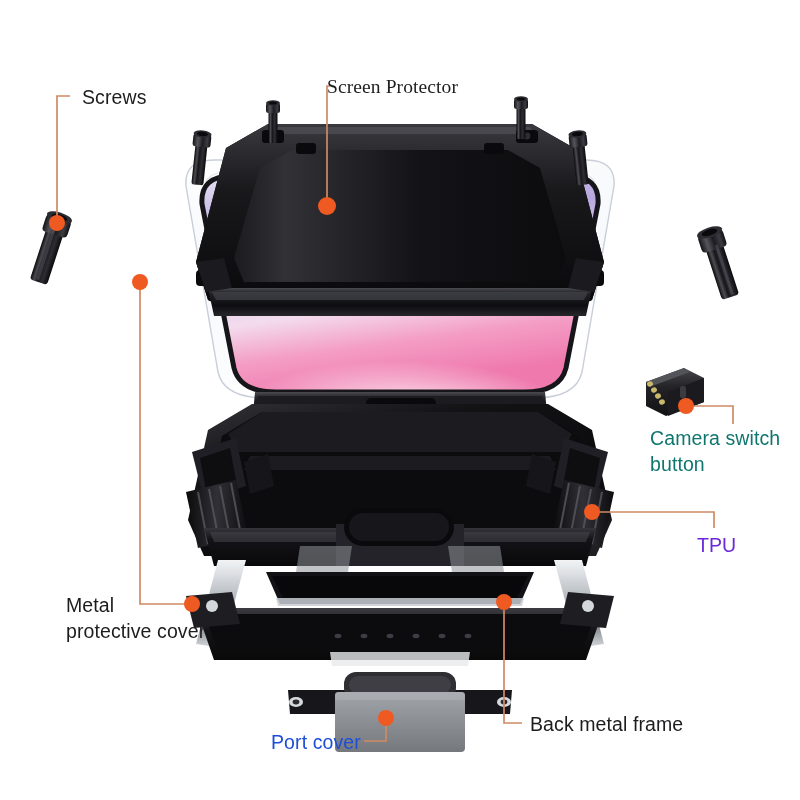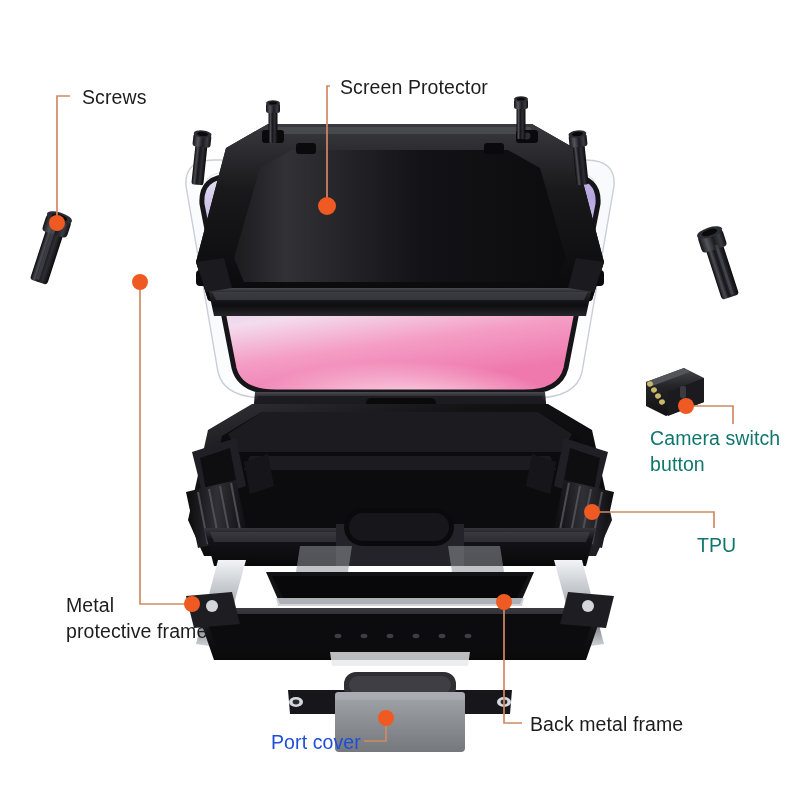--- a/index.html
+++ b/index.html
@@ -358,23 +358,23 @@
         <circle cx="686" cy="406" r="8" fill="#ef5a22"></circle>
         <circle cx="592" cy="512" r="8" fill="#ef5a22"></circle>
         <circle cx="192" cy="604" r="8" fill="#ef5a22"></circle>
         <circle cx="504" cy="602" r="8" fill="#ef5a22"></circle>
         <circle cx="386" cy="718" r="8" fill="#ef5a22"></circle>
       </g>
   </svg>
 
   <div id="labels">
       <div class="label" style="left: 82px; top: 84px; color: rgb(29, 29, 31);">Screws</div>
-      <div class="label" style="left: 340px; top: 74px; color: rgb(29, 29, 31);">Screen Protector</div>
+      <div class="label" style="left: 327px; top: 74px; color: rgb(29, 29, 31); font-family: Liberation Serif, serif;">Screen Protector</div>
       <div class="label" style="left: 650px; top: 425px; color: #0f766e;">Camera switch
 button</div>
-      <div class="label" style="left: 697px; top: 532px; color: #0f766e;">TPU</div>
+      <div class="label" style="left: 697px; top: 532px; color: #6d28d9;">TPU</div>
       <div class="label" style="left: 66px; top: 592px; color: rgb(29, 29, 31);">Metal
-protective frame</div>
+protective cover</div>
       <div class="label" style="left: 530px; top: 711px; color: rgb(29, 29, 31); text-align: right;">Back metal frame</div>
       <div class="label" style="left: 271px; top: 729px; color: #1d4ed8;">Port cover</div>
     </div>
 
 </div>
 
 </body></html>

